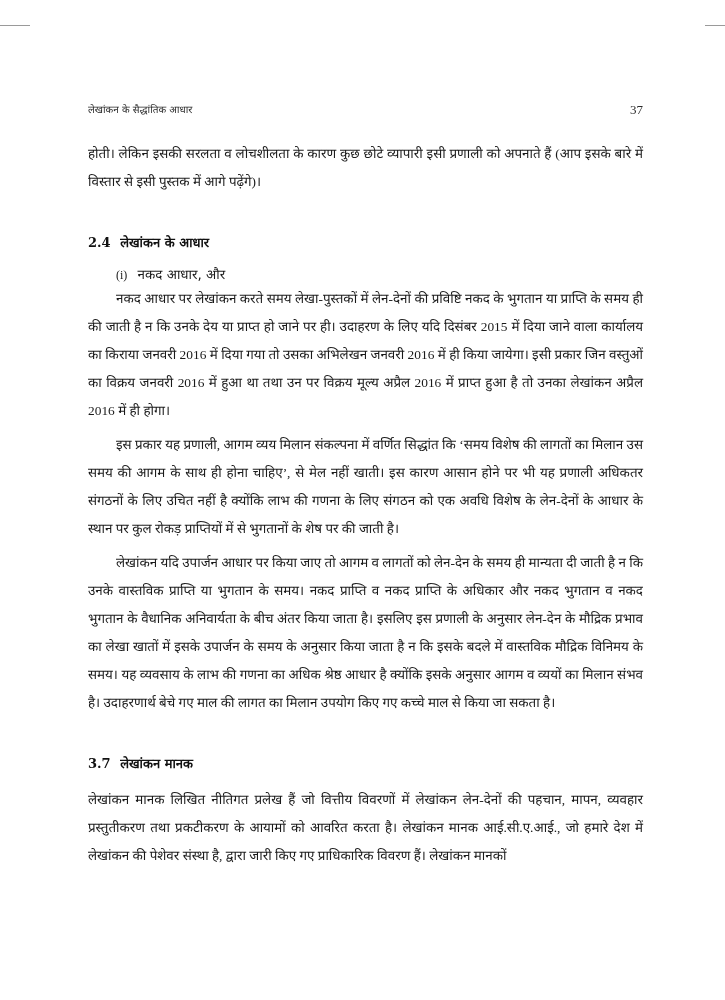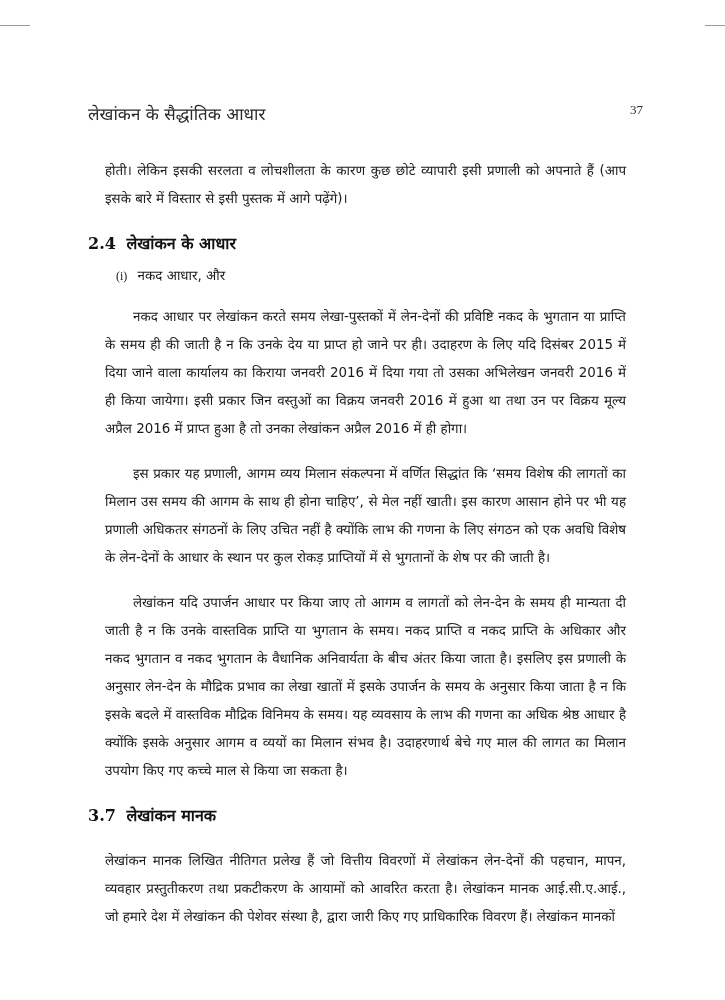--- a/index.html
+++ b/index.html
@@ -37,55 +37,56 @@
       width: 555px;
       height: 20px;
       font-size: 13px;
       color: #2a2a2a;
     }
     .running-header .title {
       position: absolute;
       left: 0;
       top: 0;
       font-family: "DejaVu Sans", "Liberation Sans", sans-serif;
-      font-size: 17px;
+      font-size: 10px;
     }
     .running-header .page-num {
       position: absolute;
       right: 0;
       top: 0;
       font-family: "Liberation Serif", "DejaVu Serif", serif;
       font-size: 13px;
     }
     .body-text {
       position: absolute;
       top: 140px;
       left: 0;
       width: 555px;
       font-family: "DejaVu Sans", "Liberation Sans", sans-serif;
       font-size: 13.4px;
       line-height: 28px;
       text-align: justify;
       color: #1a1a1a;
     }
     .body-text p {
-      margin: 17px;
+      margin: 0;
+      font-family: Liberation Serif, serif;
     }
     .body-text p.indent {
       text-indent: 28px;
     }
     .body-text p.gap {
       margin-top: 6px;
     }
     .section-heading {
       font-family: "DejaVu Serif", "Liberation Serif", serif;
       font-weight: bold;
-      font-size: 16px;
+      font-size: 13px;
       line-height: 28px;
-      margin: 8px 0 8px 0;
+      margin: 33px 0 8px 0;
       color: #111;
     }
     .section-heading .num {
       margin-right: 5px;
     }
     .list-item {
       padding-left: 28px;
       line-height: 20px;
     }
     .list-item .marker {

